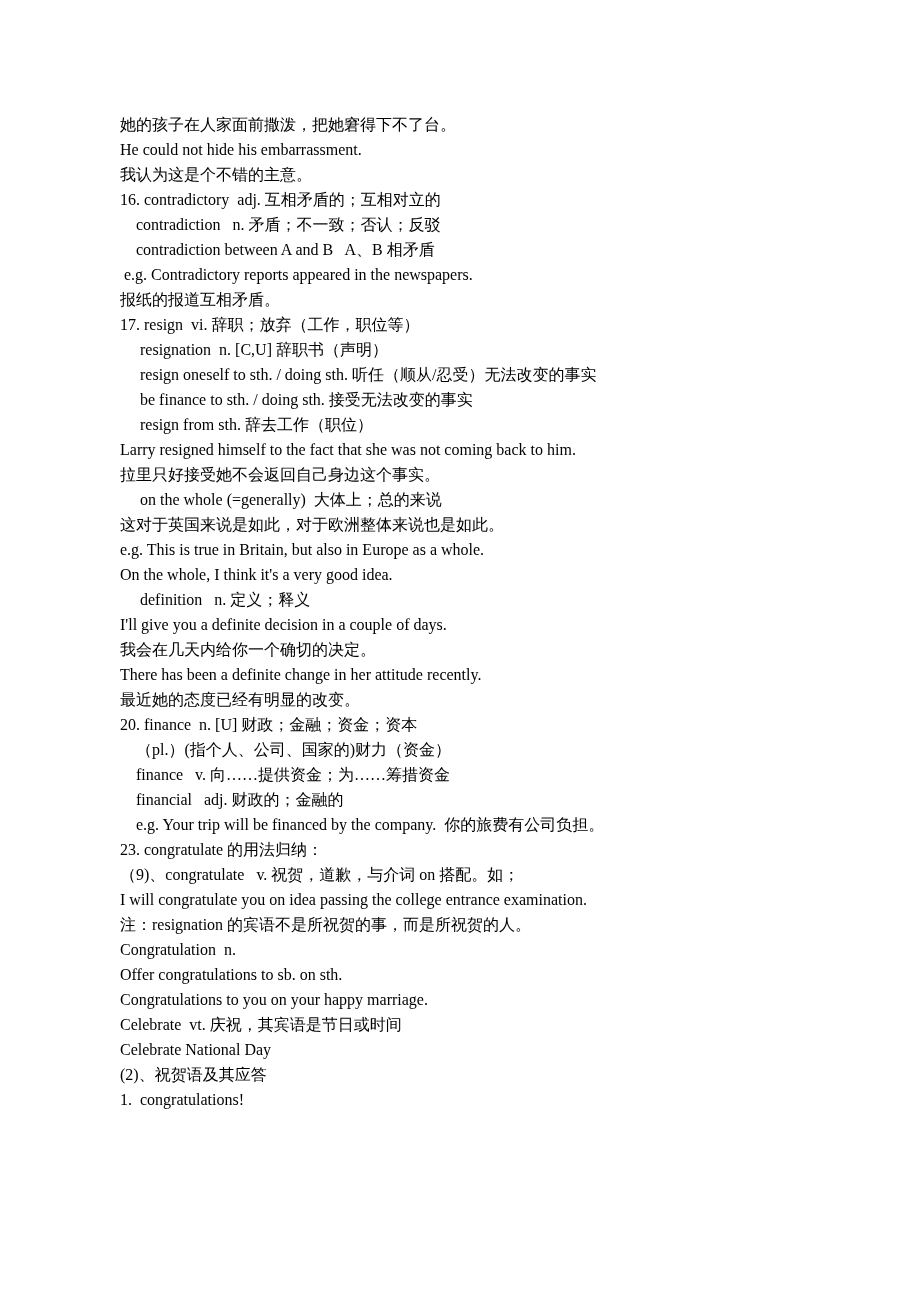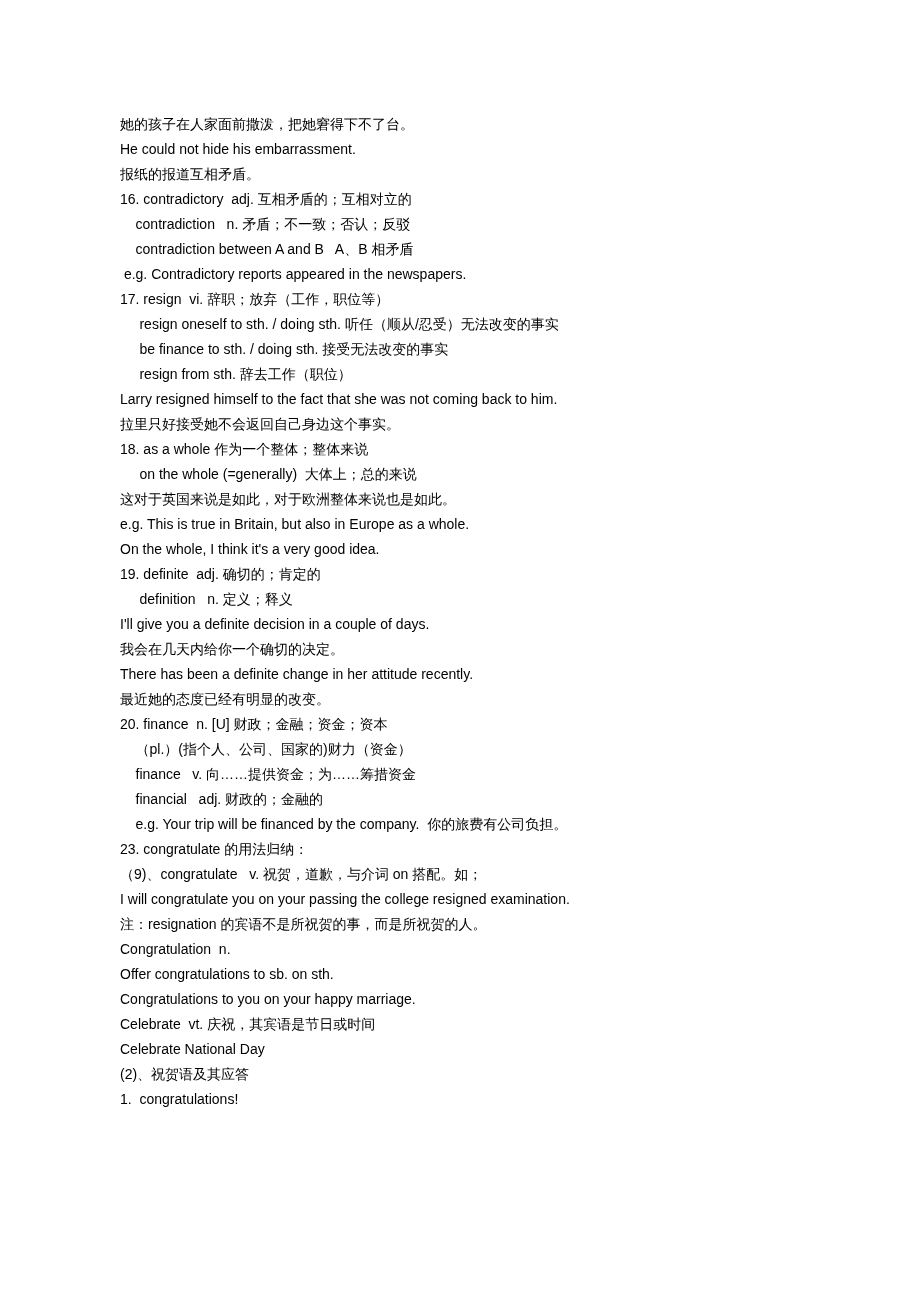--- a/index.html
+++ b/index.html
@@ -9,63 +9,63 @@
     font-family: "SimSun", "宋体", serif;
   }
   .page {
     width: 920px;
     min-height: 1302px;
     padding: 112px 120px 0 120px;
     box-sizing: border-box;
     background: #ffffff;
   }
   .line {
-    font-size: 14px;
+    font-size: 16px;
     line-height: 25px;
     color: #000000;
     white-space: pre;
-    font-family: Liberation Sans, sans-serif;
+    font-family: Liberation Serif, serif;
   }
 </style>
 </head>
 <body>
 
 <div class="page">
   <div class="line">她的孩子在人家面前撒泼，把她窘得下不了台。</div>
   <div class="line">He could not hide his embarrassment.</div>
-  <div class="line">报纸的报道互相矛盾。</div>
+  <div class="line">我认为这是个不错的主意。</div>
   <div class="line">16. contradictory  adj. 互相矛盾的；互相对立的</div>
   <div class="line">    contradiction   n. 矛盾；不一致；否认；反驳</div>
   <div class="line">    contradiction between A and B   A、B 相矛盾</div>
   <div class="line"> e.g. Contradictory reports appeared in the newspapers.</div>
+  <div class="line">报纸的报道互相矛盾。</div>
   <div class="line">17. resign  vi. 辞职；放弃（工作，职位等）</div>
+  <div class="line">     resignation  n. [C,U] 辞职书（声明）</div>
   <div class="line">     resign oneself to sth. / doing sth. 听任（顺从/忍受）无法改变的事实</div>
   <div class="line">     be finance to sth. / doing sth. 接受无法改变的事实</div>
   <div class="line">     resign from sth. 辞去工作（职位）</div>
   <div class="line">Larry resigned himself to the fact that she was not coming back to him.</div>
   <div class="line">拉里只好接受她不会返回自己身边这个事实。</div>
-  <div class="line">18. as a whole 作为一个整体；整体来说</div>
   <div class="line">     on the whole (=generally)  大体上；总的来说</div>
   <div class="line">这对于英国来说是如此，对于欧洲整体来说也是如此。</div>
   <div class="line">e.g. This is true in Britain, but also in Europe as a whole.</div>
   <div class="line">On the whole, I think it's a very good idea.</div>
-  <div class="line">19. definite  adj. 确切的；肯定的</div>
   <div class="line">     definition   n. 定义；释义</div>
   <div class="line">I'll give you a definite decision in a couple of days.</div>
   <div class="line">我会在几天内给你一个确切的决定。</div>
   <div class="line">There has been a definite change in her attitude recently.</div>
   <div class="line">最近她的态度已经有明显的改变。</div>
   <div class="line">20. finance  n. [U] 财政；金融；资金；资本</div>
   <div class="line">    （pl.）(指个人、公司、国家的)财力（资金）</div>
   <div class="line">    finance   v. 向……提供资金；为……筹措资金</div>
   <div class="line">    financial   adj. 财政的；金融的</div>
   <div class="line">    e.g. Your trip will be financed by the company.  你的旅费有公司负担。</div>
   <div class="line">23. congratulate 的用法归纳：</div>
   <div class="line">（9)、congratulate   v. 祝贺，道歉，与介词 on 搭配。如；</div>
-  <div class="line">I will congratulate you on your passing the college resigned examination.</div>
+  <div class="line">I will congratulate you on idea passing the college entrance examination.</div>
   <div class="line">注：resignation 的宾语不是所祝贺的事，而是所祝贺的人。</div>
   <div class="line">Congratulation  n.</div>
   <div class="line">Offer congratulations to sb. on sth.</div>
   <div class="line">Congratulations to you on your happy marriage.</div>
   <div class="line">Celebrate  vt. 庆祝，其宾语是节日或时间</div>
   <div class="line">Celebrate National Day</div>
   <div class="line">(2)、祝贺语及其应答</div>
   <div class="line">1.  congratulations!</div>
 </div>
 

